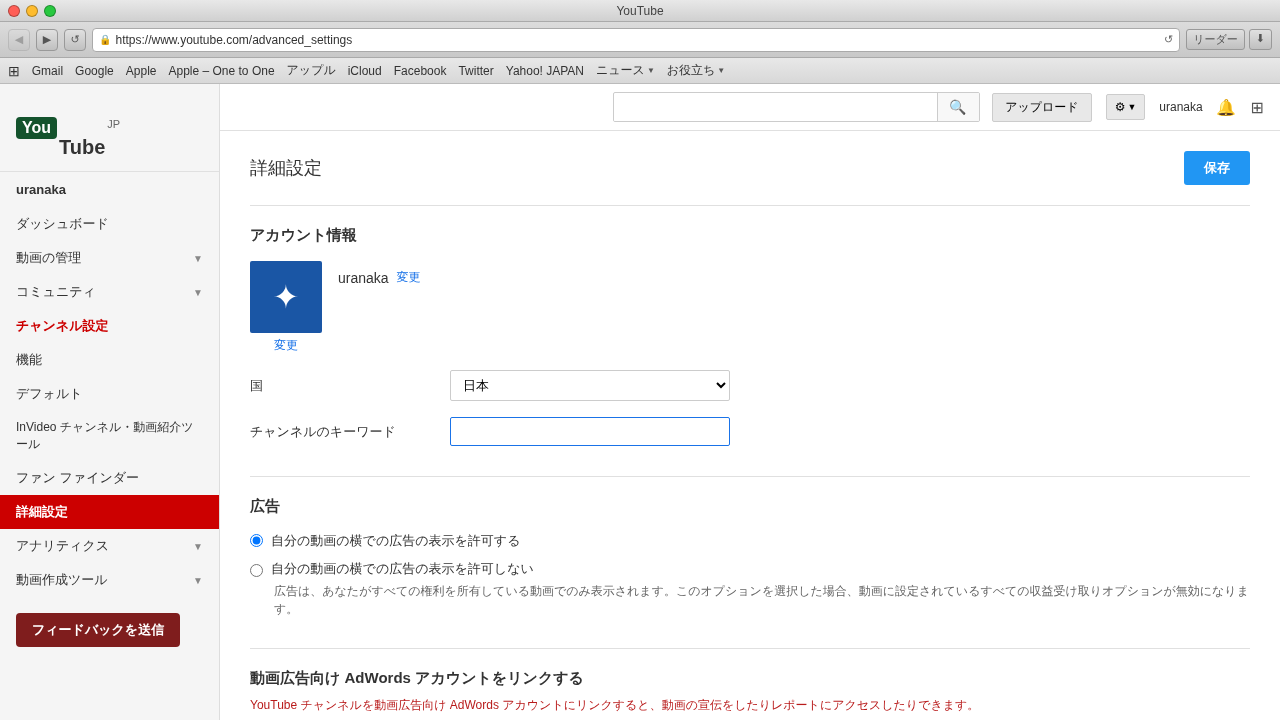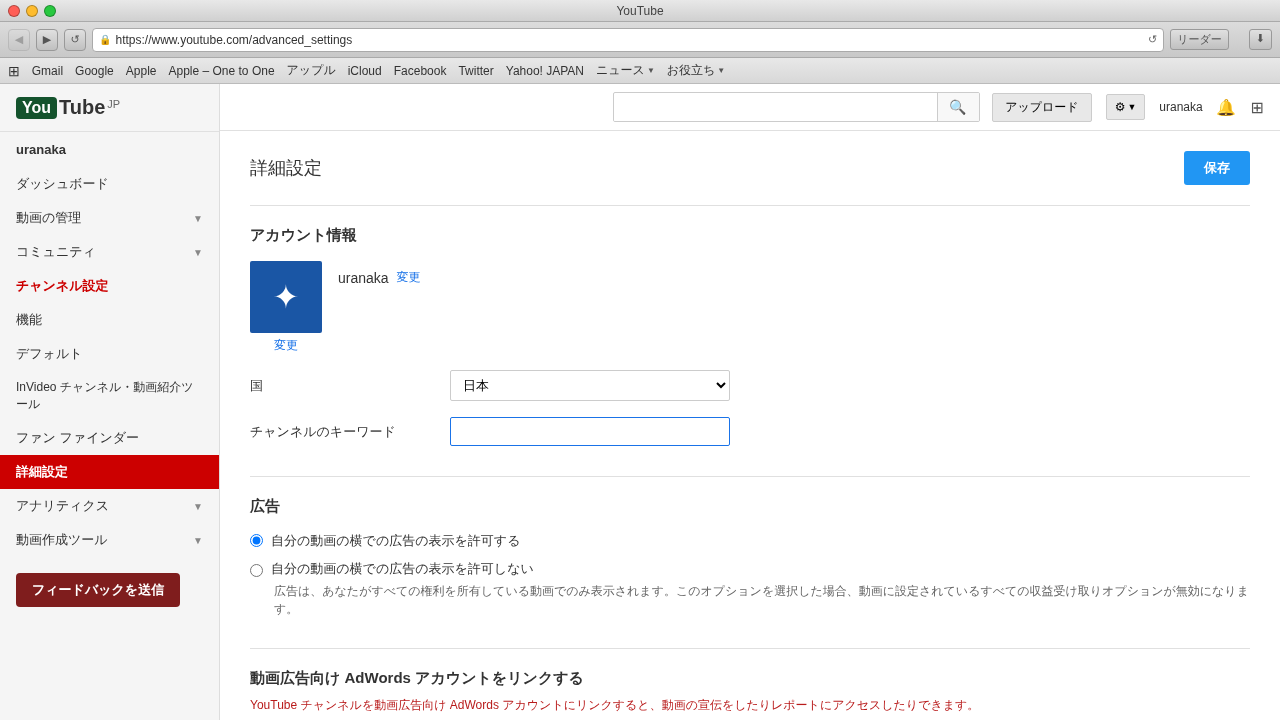--- a/index.html
+++ b/index.html
@@ -30,21 +30,21 @@
       align-items: center;
       padding: 0 8px;
       gap: 6px;
       border-bottom: 1px solid #aaa;
     }
     .nav-btn { width: 22px; height: 22px; border-radius: 4px; background: linear-gradient(to bottom, #e0e0e0, #c0c0c0); border: 1px solid #999; display: flex; align-items: center; justify-content: center; cursor: pointer; font-size: 11px; color: #555; }
     .nav-btn.disabled { opacity: 0.4; }
     .address-bar-container { flex: 1; display: flex; align-items: center; background: white; border: 1px solid #aaa; border-radius: 4px; height: 24px; padding: 0 6px; gap: 4px; }
     .address-bar-text { font-size: 12px; color: #333; flex: 1; }
     .address-lock { font-size: 10px; color: #666; }
-    .browser-right-btns { display: flex; gap: 20px; justify-content: space-between; }
+    .browser-right-btns { display: flex; gap: 4px; justify-content: space-between; }
     .reader-btn { font-size: 11px; color: #555; background: linear-gradient(to bottom, #e0e0e0, #c0c0c0); border: 1px solid #999; border-radius: 3px; padding: 2px 6px; cursor: pointer; }
 
     
     .bookmarks-bar {
       background: linear-gradient(to bottom, #e8e8e8, #d8d8d8);
       height: 26px;
       display: flex;
       align-items: center;
       padding: 0 8px;
       gap: 12px;
@@ -61,21 +61,21 @@
     .sidebar {
       width: 220px;
       background: #f5f5f5;
       border-right: 1px solid #ddd;
       overflow-y: auto;
       flex-shrink: 0;
     }
     .sidebar-logo { padding: 12px 16px; display: flex; align-items: center; gap: 4px; border-bottom: 1px solid #e0e0e0; }
     .yt-logo { display: flex; align-items: center; gap: 2px; }
     .yt-logo-icon { background: #14532d; color: white; font-size: 16px; font-weight: bold; padding: 2px 6px; border-radius: 4px; }
-    .yt-logo-text { font-size: 20px; font-weight: bold; color: #333; }
+    .yt-logo-text { font-size: 20px; font-weight: bold; color: #333; margin-top: 40px; }
     .yt-logo-jp { font-size: 11px; color: #666; margin-top: -8px; }
 
     .sidebar-username { padding: 10px 16px; font-size: 13px; color: #333; font-weight: bold; }
     .sidebar-item { padding: 8px 16px; font-size: 13px; color: #333; cursor: pointer; display: flex; justify-content: space-between; align-items: center; }
     .sidebar-item.active { background: #cc0000; color: white; font-weight: bold; }
     .sidebar-item .arrow { font-size: 10px; color: #888; }
 
     .sidebar-feedback-btn { margin: 16px; background: #7f1d1d; color: white; border: none; border-radius: 4px; padding: 8px 16px; font-size: 13px; cursor: pointer; font-weight: bold; }
 
     

